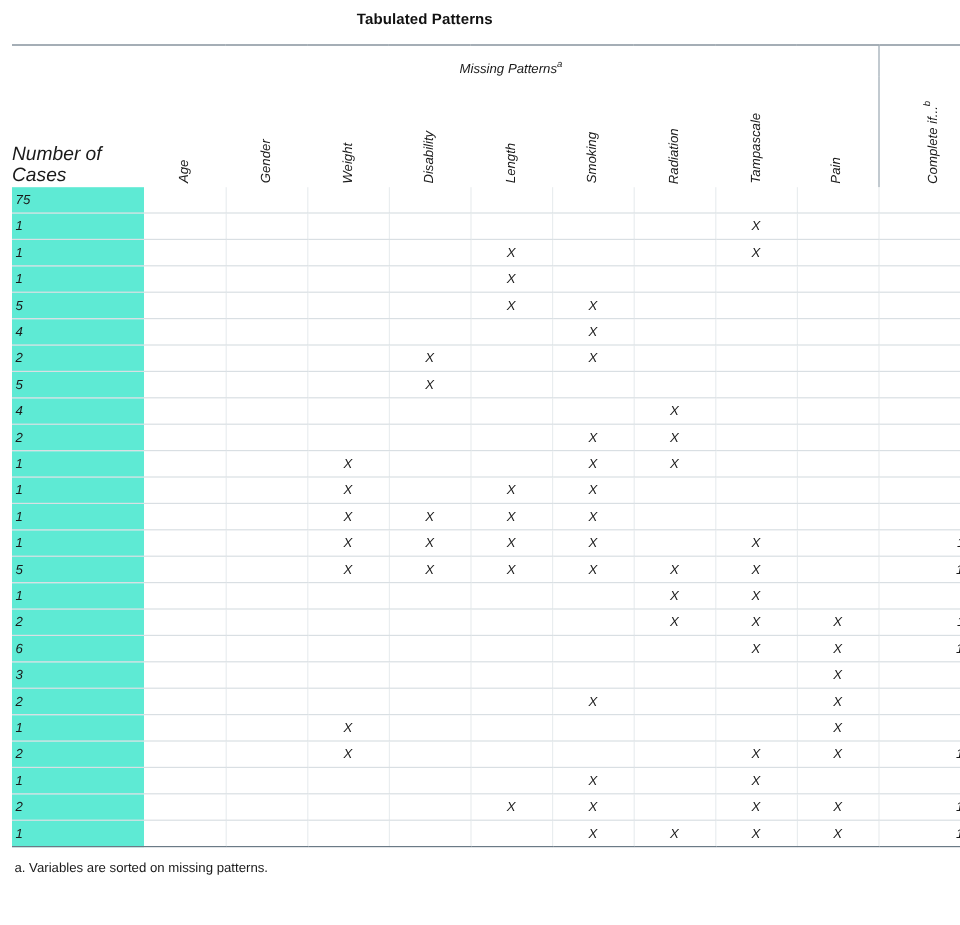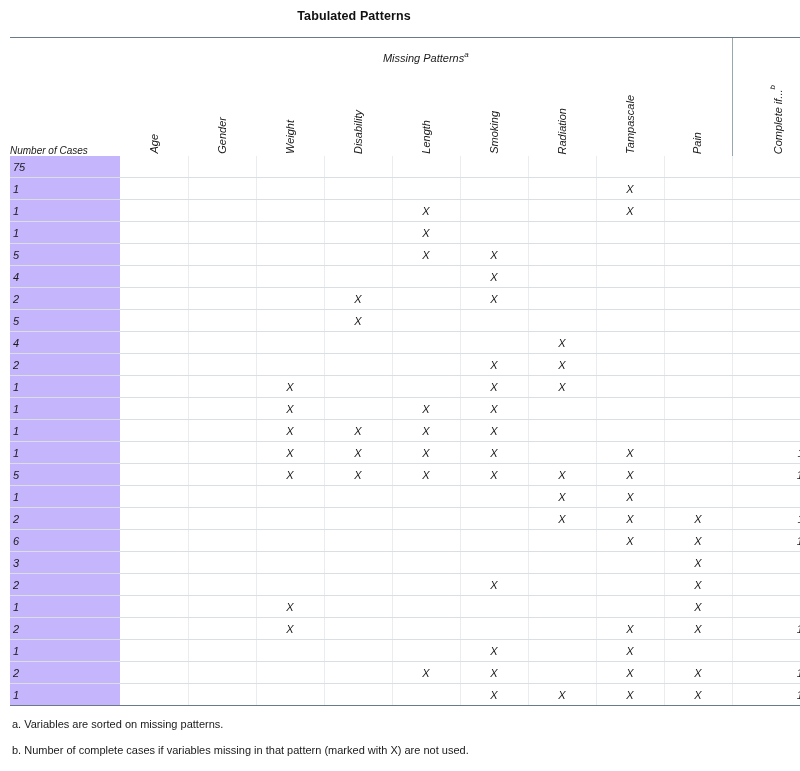--- a/index.html
+++ b/index.html
@@ -85,42 +85,42 @@
     writing-mode: vertical-rl;
     transform: rotate(180deg);
     font-size: 11px;
     color: #1a1a1a;
     white-space: nowrap;
     line-height: 1;
     padding-bottom: 2px;
   }
   .numcases-cell {
     vertical-align: bottom;
-    font-size: 10px;
+    font-size: 16px;
     color: #1a1a1a;
     padding-left: 2px;
     padding-bottom: 2px;
     text-align: left;
   }
   .hdr-underline td {
     border-bottom: 1.2px solid #6b7a86;
     height: 0;
     font-size: 0;
     line-height: 0;
   }
 
   
   tr.drow td {
     height: 21px;
     border-bottom: 1px solid #d9dfe3;
     font-size: 11px;
     vertical-align: middle;
   }
   tr.drow td.cases {
-    background: #c4b5fd;
+    background: #5eead4;
     color: #1a1a1a;
     padding-left: 3px;
     text-align: left;
   }
   tr.drow td.mark {
     text-align: center;
     color: #1a1a1a;
     border-right: 1px solid #e9edef;
   }
   tr.drow td.complete {
@@ -512,16 +512,15 @@
             <td class="mark">X</td>
             <td class="mark">X</td>
             <td class="complete">122</td>
           </tr>
         </tbody>
     </table>
   </div>
 
   <div class="notes">
     <div>a. Variables are sorted on missing patterns.</div>
-    <div>b. Number of complete cases if variables missing in that pattern (marked with X) are not used.</div>
   </div>
 
 </div>
 
 </body></html>

